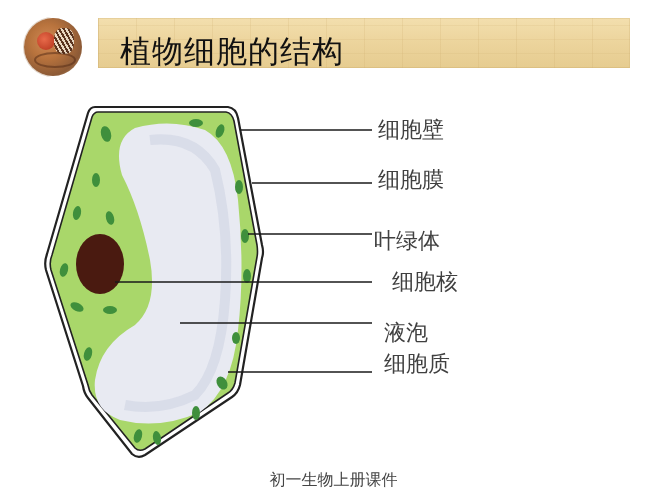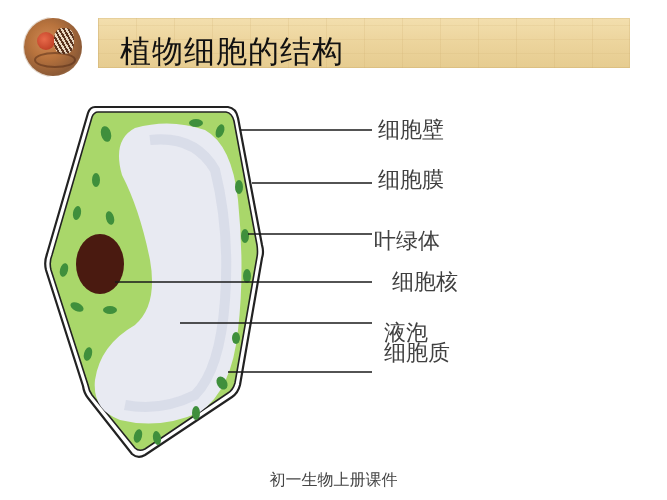--- a/index.html
+++ b/index.html
@@ -101,15 +101,15 @@
     <line x1="180" y1="323" x2="372" y2="323"></line>
     <line x1="228" y1="372" x2="372" y2="372"></line>
   </g>
 </svg>
 
 <div class="label" style="left:378px; top:117px;">细胞壁</div>
 <div class="label" style="left:378px; top:167px;">细胞膜</div>
 <div class="label" style="left:374px; top:221px;margin-top:7px;">叶绿体</div>
 <div class="label" style="left:384px; top:269px;margin-left:8px;">细胞核</div>
 <div class="label" style="left:384px; top:320px;">液泡</div>
-<div class="label" style="left:384px; top:340px;">细胞质</div>
+<div class="label" style="left:384px; top:351px;">细胞质</div>
 
 <div class="footer">初一生物上册课件</div>
 
 </body></html>

